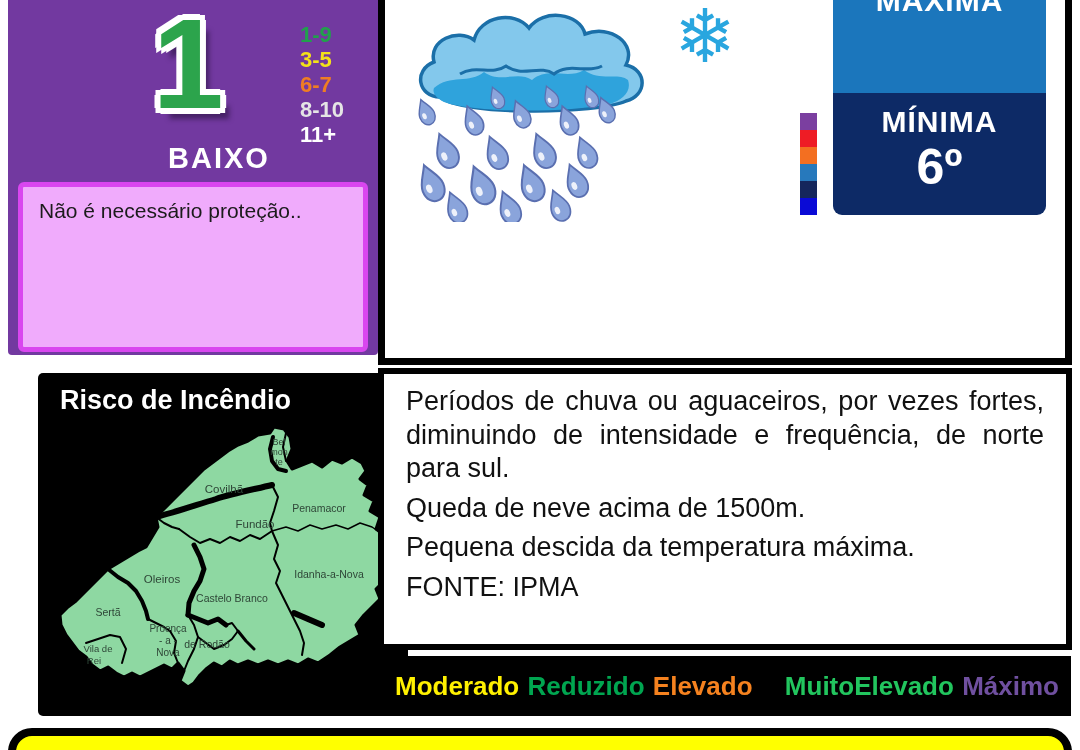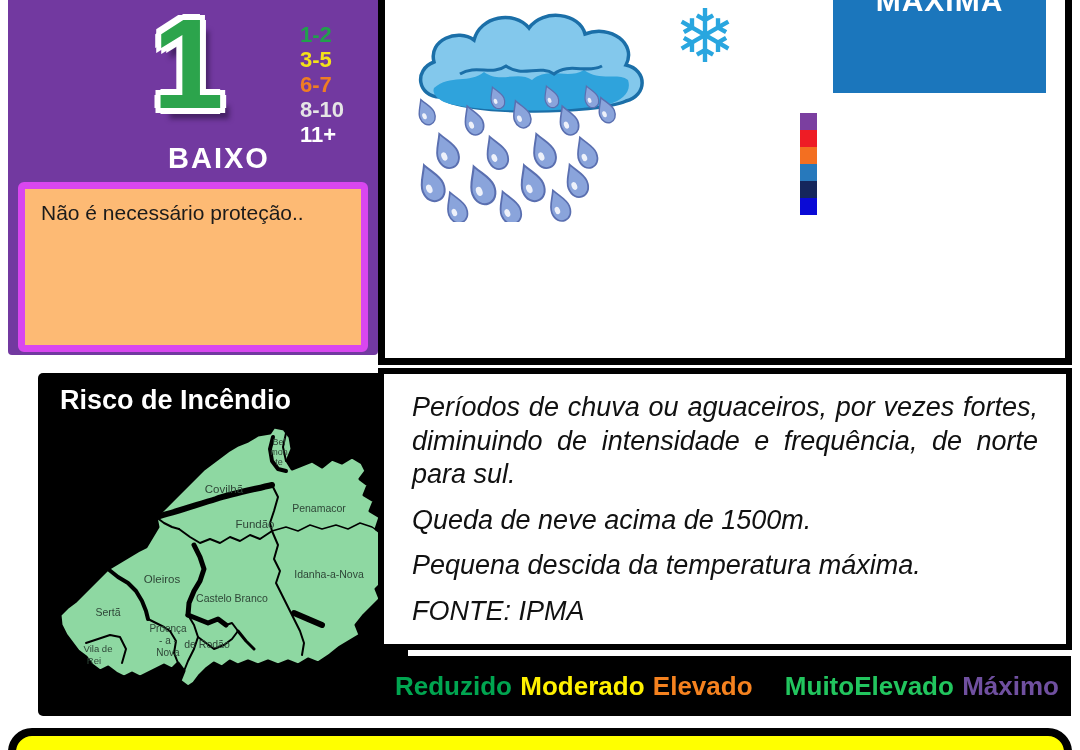--- a/index.html
+++ b/index.html
@@ -16,21 +16,21 @@
     font-size:128px;line-height:1;font-weight:bold;color:#2CA44C;
     text-shadow:-5px -5px 0 #fff,5px -5px 0 #fff,-5px 5px 0 #fff,5px 5px 0 #fff,
                 -6px 0 0 #fff,6px 0 0 #fff,0 -6px 0 #fff,0 6px 0 #fff,
                 9px 11px 5px rgba(35,15,55,.55);
   }
   #uv-scale{left:292px;top:22px;font-size:22px;font-weight:bold;line-height:25px;}
   #uv-word{left:0;top:142px;width:422px;text-align:center;color:#fff;
            font-size:29px;font-weight:bold;letter-spacing:2px;}
   #uv-advice{
     left:10px;top:182px;width:350px;height:170px;box-sizing:border-box;
-    background:#fdba74;border:7px solid #d946ef;border-radius:6px;
+    background:#f0abfc;border:5px solid #d946ef;border-radius:6px;
     padding:12px 16px;font-size:21px;color:#1b1b1b;
   }
 
   
   #fire-card{left:8px;top:373px;width:370px;height:343px;background:#000;border-radius:5px;margin-left:30px;}
   #fire-title{left:22px;top:12px;color:#fff;font-size:27px;font-weight:bold;}
   #fire-map{left:8px;top:44px;}
   .map-label{fill:#2e4637;font-family:"Liberation Sans",sans-serif;}
 
   
@@ -49,42 +49,42 @@
   #temp-max .temp-label{padding-top:4px;}
   #temp-min .temp-label{padding-top:12px;}
   .temp-value{font-size:50px;font-weight:bold;line-height:1;margin-top:3px;}
 
   
   #forecast-box{
     left:378px;top:368px;width:694px;height:282px;box-sizing:border-box;
     background:#fff;border:6px solid #000;padding:5px 16px 0 16px;
     font-size:27px;line-height:33.5px;color:#111;text-align:justify;
   }
-  #forecast-box p{margin:12px;font-style:italic;}
+  #forecast-box p{margin:6px;}
 
   
   #risk-legend{
     left:383px;top:656px;width:688px;height:60px;box-sizing:border-box;background:#000;
     display:flex;align-items:center;justify-content:space-between;padding:0 12px;
     font-size:26px;font-weight:bold;
   }
 
   
   #alert-banner{
     left:8px;top:728px;width:1064px;height:60px;box-sizing:border-box;
     background:#FFFF00;border:8px solid #000;border-radius:24px;
   }
 </style>
 </head>
 <body>
 
 <div id="uv-card" class="abs">
   <div id="uv-number" class="abs">1</div>
   <div id="uv-scale" class="abs">
-    <div style="color: rgb(33, 160, 76);">1-2</div>
+    <div style="color: rgb(33, 160, 76);">1-9</div>
     <div style="color: rgb(243, 225, 26);">3-5</div>
     <div style="color: rgb(239, 125, 35);">6-7</div>
     <div style="color: #e5e5e5;">8-10</div>
     <div style="color: rgb(255, 255, 255);">11+</div>
   </div>
   <div id="uv-word" class="abs">BAIXO</div>
   <div id="uv-advice" class="abs">
     <span>Não é necessário proteção..</span>
   </div>
 </div>
@@ -229,30 +229,34 @@
   <div class="swatch" style="background-color: rgb(243, 111, 33);"></div>
   <div class="swatch" style="background-color: rgb(39, 121, 188);"></div>
   <div class="swatch" style="background-color: rgb(21, 38, 92);"></div>
   <div class="swatch" style="background-color: rgb(10, 10, 214);"></div>
 </div>
 
 <div id="temp-panel" class="abs">
   <div id="temp-max">
     <div class="temp-label">MÁXIMA</div>
   </div>
+  <div id="temp-min">
+    <div class="temp-label">MÍNIMA</div>
+    <div class="temp-value">6º</div>
+  </div>
 </div>
 
 <div id="forecast-box" class="abs">
   <p>Períodos de chuva ou aguaceiros, por vezes fortes, diminuindo de intensidade e frequência, de norte para sul.</p>
   <p>Queda de neve acima de 1500m.</p>
   <p>Pequena descida da temperatura máxima.</p>
   <p>FONTE: IPMA</p>
 </div>
 
 <div id="risk-legend" class="abs">
+  <span style="color: rgb(255, 241, 0);">Moderado</span>
   <span style="color: rgb(0, 165, 80);">Reduzido</span>
-  <span style="color: rgb(255, 241, 0);">Moderado</span>
   <span style="color: rgb(245, 130, 31);">Elevado</span>
   <span style="color: #22c55e; margin-left: 24px;">MuitoElevado</span>
   <span style="color: rgb(112, 80, 160);">Máximo</span>
 </div>
 
 <div id="alert-banner" class="abs"></div>
 
 </body></html>

